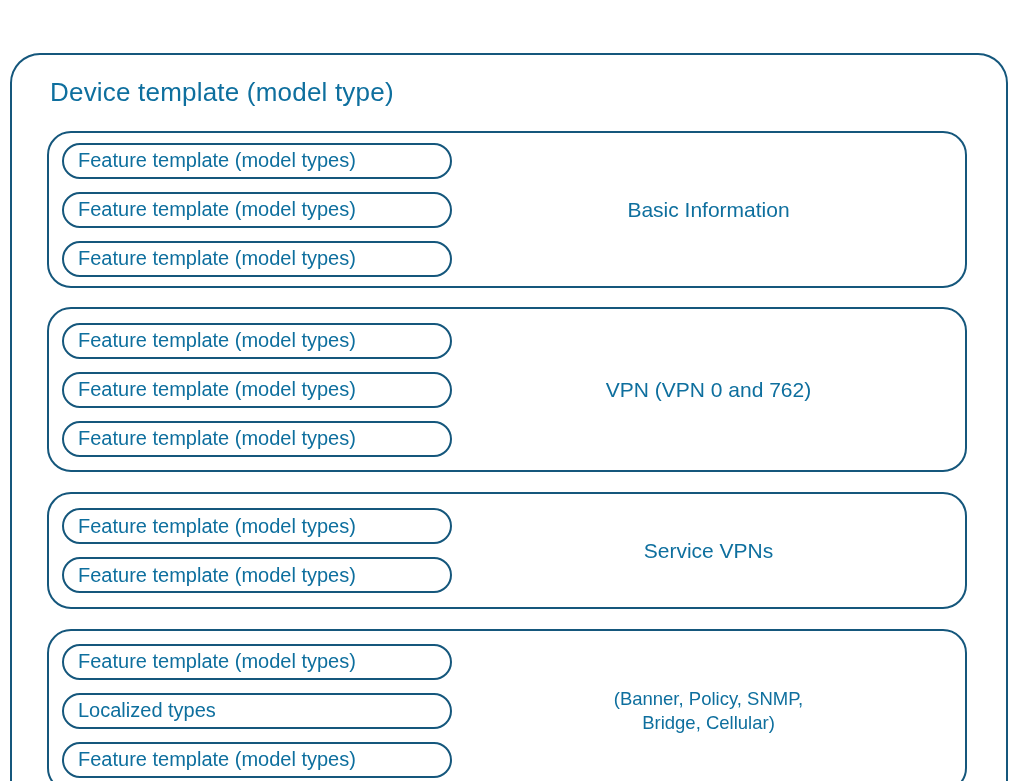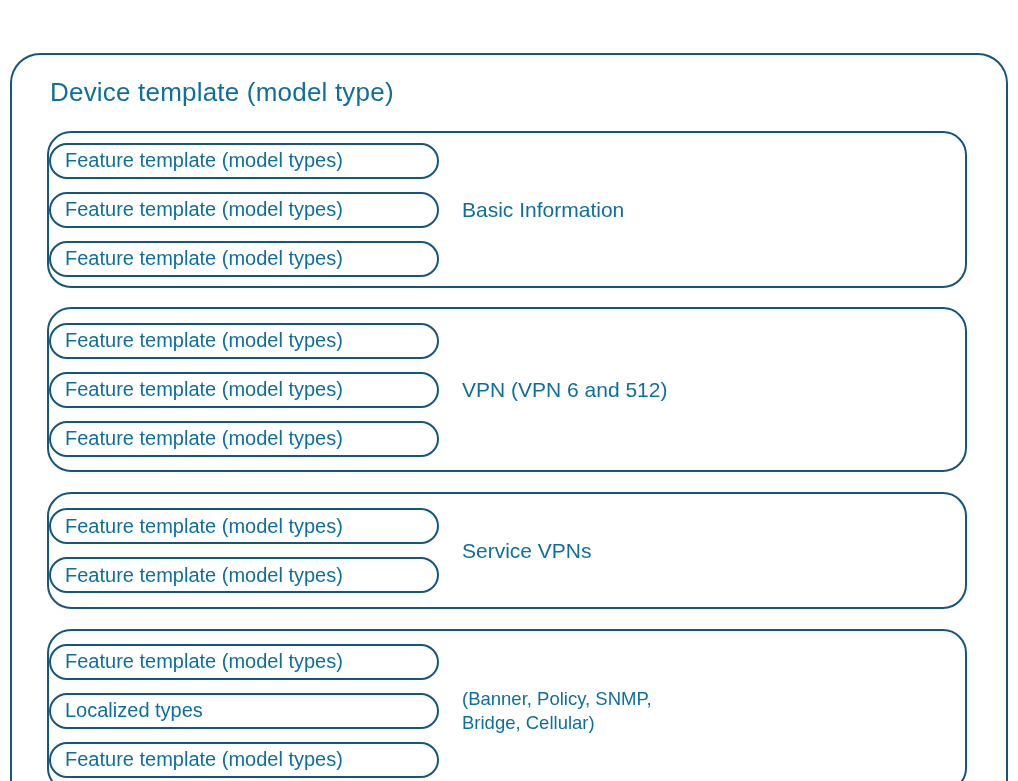--- a/index.html
+++ b/index.html
@@ -46,20 +46,21 @@
     display:flex;
     align-items:center;
     background:#ffffff;
   }
   .sec-1{ height:157px; margin-bottom:19px; }
   .sec-2{ height:165px; margin-bottom:20px; }
   .sec-3{ height:117px; margin-bottom:20px; }
   .sec-4{ height:163px; }
   .pills{
     width:403px;
+    padding-left:13px;
     display:flex;
     flex-direction:column;
     gap:13px;
     flex:none;
   }
   .pill{
     height:36px;
     width:390px;
     border:2px solid var(--brd);
     border-radius:18px;
@@ -68,21 +69,21 @@
     padding-left:14px;
     background:#ffffff;
   }
   .pill span{
     font-size:20px;
     color:var(--txt);
     white-space:nowrap;
   }
   .sec-label{
     flex:1;
-    text-align:left;
+    text-align:center;
     color:var(--txt);
     padding:0 10px;
   }
   .lbl-title{
     font-size:21px;
     line-height:26px;
   }
   .lbl-sub{
     font-size:18.5px;
     line-height:24px;
@@ -121,21 +122,21 @@
             <span>Feature template (model types)</span>
           </div>
         <div class="pill">
             <span>Feature template (model types)</span>
           </div>
         <div class="pill">
             <span>Feature template (model types)</span>
           </div>
       </div>
       <div class="sec-label">
-        <div class="lbl-title">VPN (VPN 6 and 512)</div>
+        <div class="lbl-title">VPN (VPN 0 and 762)</div>
 
       </div>
     </div>
 
     <div class="section sec-3">
       <div class="pills">
         <div class="pill">
             <span>Feature template (model types)</span>
           </div>
         <div class="pill">

